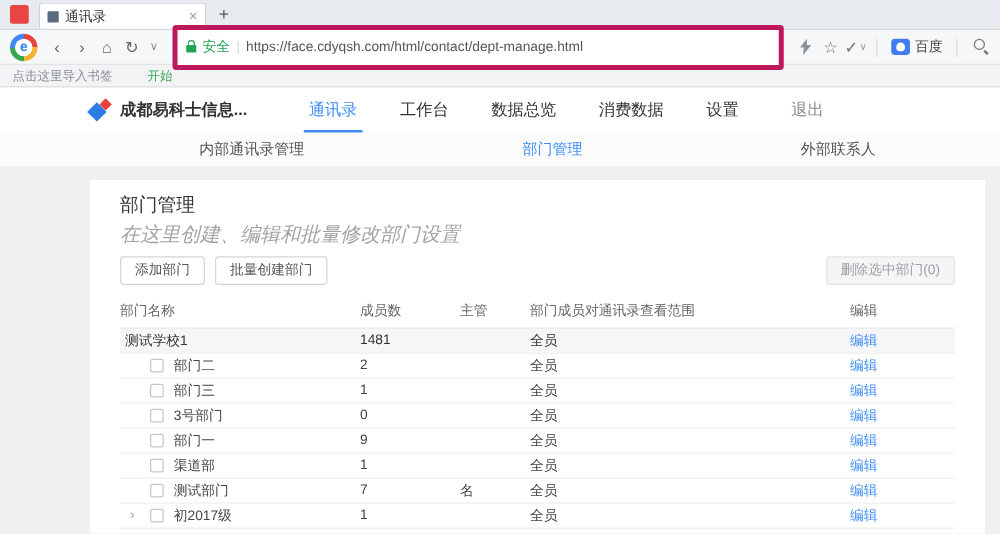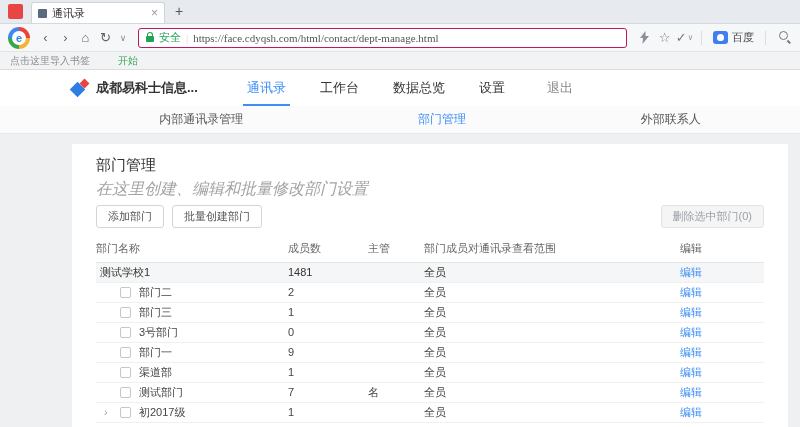--- a/index.html
+++ b/index.html
@@ -33,22 +33,22 @@
     width: 22px; height: 22px; border-radius: 50%; position: relative; margin-right: 4px; flex: none;
     background: conic-gradient(#e8433e 0 25%, #f6b331 25% 50%, #36a64f 50% 75%, #4086f4 75% 100%);
   }
   .browser-logo::after {
     content: "e"; position: absolute; inset: 4px; background: #fff; border-radius: 50%;
     color: #2f7fe8; font-size: 11px; font-weight: bold; text-align: center; line-height: 14px;
   }
   .nav-glyph { color: #666; font-size: 13px; width: 17px; text-align: center; flex: none; }
   .nav-glyph.small { font-size: 9px; width: 12px; color: #888; }
   .urlbox {
-    flex: 1; height: 20px; background: #fff; border: 1px solid #be185d; border-radius: 3px;
-    display: flex; align-items: center; padding: 0 7px; margin: 0 6px; font-size: 11px; gap: 5px; min-width: 0; font-family: Liberation Serif, serif;
+    flex: 1; height: 36px; background: #fff; border: 4px solid #be185d; border-radius: 3px;
+    display: flex; align-items: center; padding: 0 7px; margin: 0 6px; font-size: 11px; gap: 5px; min-width: 0;
   }
   .lock-icon { width: 8px; height: 6px; background: #21a355; position: relative; border-radius: 1px; margin-top: 3px; flex: none; }
   .lock-icon::before {
     content: ""; position: absolute; left: 1px; top: -4px; width: 4px; height: 4px;
     border: 1.5px solid #21a355; border-bottom: none; border-radius: 3px 3px 0 0;
   }
   .secure-label { color: #21a355; flex: none; }
   .url-divider { color: #d5d5d5; flex: none; }
   .url-text { color: #555; white-space: nowrap; overflow: hidden; text-overflow: ellipsis; flex: 1; }
   .addr-icon { color: #777; font-size: 13px; width: 17px; text-align: center; flex: none; display: inline-flex; align-items: center; justify-content: center; }
@@ -171,20 +171,21 @@
     <div class="site-header">
       <div class="container">
         <div class="brand">
           <span class="brand-logo"></span>
           <span class="brand-name">成都易科士信息...</span>
         </div>
         <nav class="main-nav" id="main-nav">
             <span class="nav-item active">通讯录</span>
             <span class="nav-item">工作台</span>
             <span class="nav-item">数据总览</span>
+            <span class="nav-item">消费数据</span>
             <span class="nav-item">设置</span>
             <span class="nav-item muted">退出</span>
           </nav>
       </div>
     </div>
 
     <div class="subnav">
       <div class="container" id="subnav-items">
           <span class="subnav-item">内部通讯录管理</span>
           <span class="subnav-item active">部门管理</span>

